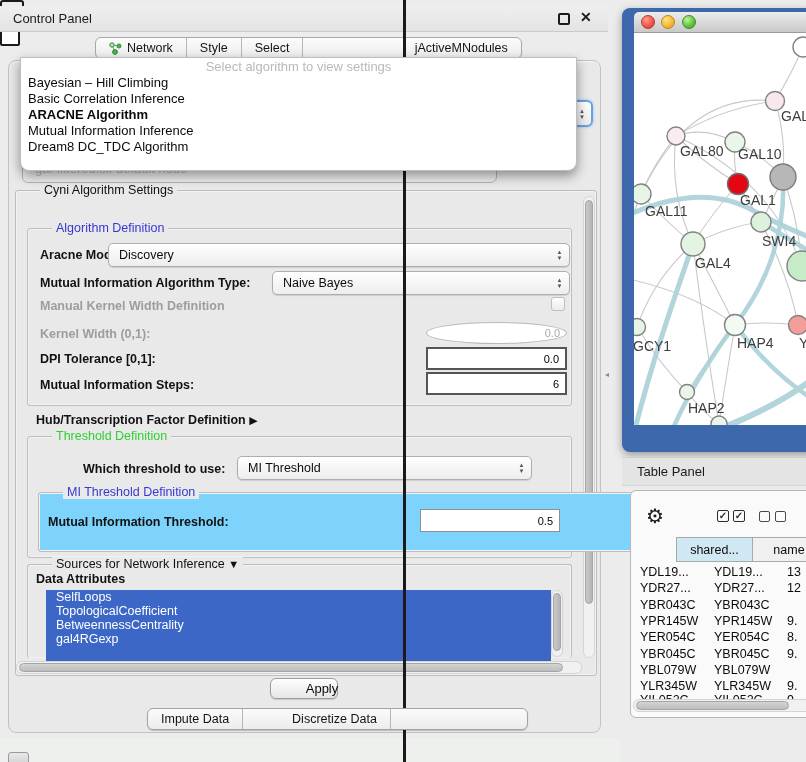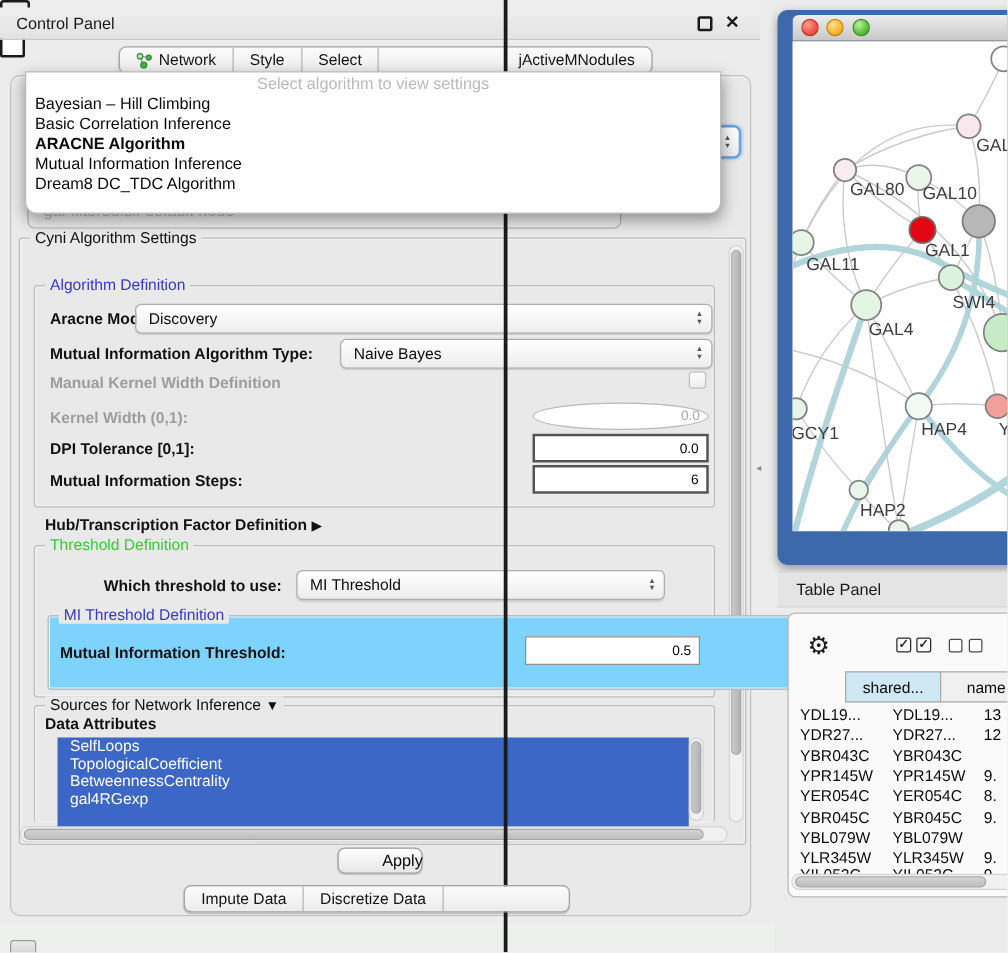--- a/index.html
+++ b/index.html
@@ -26,21 +26,21 @@
   .ghost-combo-low { left:22px; top:151px; width:475px; height:32px; background:linear-gradient(#fff,#ebebeb); border:1px solid #b5b5b5; border-radius:6px; color:#bdbdbd; font-size:13px; display:flex; align-items:flex-end; padding:0 0 6px 12px; }
 
   
   .dropdown { left:20px; top:57px; width:557px; height:114px; background:#fff; border:1px solid #bdbdbd; border-radius:0 0 9px 9px; box-shadow:0 5px 12px rgba(0,0,0,.40); z-index:20; overflow:hidden; }
   .dd-prompt { height:17px; text-align:center; color:#b9b9b9; font-size:13px; line-height:17px; }
   .dd-item { height:16px; line-height:16px; font-size:13px; padding-left:7px; color:#0a0a0a; white-space:nowrap; }
   .dd-item.bold { font-weight:bold; }
 
   
   .fieldset { position:absolute; border:1px solid #bdbdbd; border-radius:3px; box-shadow:inset 0 0 0 1px #f2f2f2; }
-  .legend { position:absolute; top:-8px; left:8px; background:#e9e9e9; padding:0 4px; font-size:12.5px; white-space:nowrap;text-align:right; }
+  .legend { position:absolute; top:-8px; left:24px; background:#e9e9e9; padding:0 4px; font-size:12.5px; white-space:nowrap;text-align:right; }
   .lbl { position:absolute; font-size:12.5px; font-weight:bold; color:#121212; white-space:nowrap; }
   .lbl.dis { color:#9d9d9d; }
 
   .combo { position:absolute; background:linear-gradient(#ffffff,#ededed); border:1px solid #aeaeae; border-radius:5px; font-size:12.5px; display:flex; align-items:center; padding-left:10px; color:#0c0c0c; box-shadow:0 1px 1px rgba(0,0,0,.12); }
   .combo .spin { position:absolute; right:3px; top:2px; bottom:2px; width:13px; display:flex; flex-direction:column; align-items:center; justify-content:center; font-size:6px; line-height:6px; color:#555; }
 
   .tfield { position:absolute; background:#fff; font-size:11px; display:flex; align-items:center; justify-content:flex-end; padding-right:6px; }
   .tfield.light { border:1px solid #b9b9b9; color:#a9a9a9; }
   .tfield.dark { border:2px solid #555; color:#000; }
   .tfield.norm { border:1px solid #8f8f8f; color:#000; }
@@ -50,21 +50,21 @@
   .vscroll { position:absolute; width:12px; background:#f1f1f1; border:1px solid #d4d4d4; border-radius:6px; }
   .vthumb { position:absolute; left:1px; right:1px; background:linear-gradient(90deg,#c9c9c9,#b4b4b4); border-radius:5px; border:1px solid #a5a5a5; }
   .hscroll { position:absolute; height:13px; background:#f1f1f1; border:1px solid #d4d4d4; border-radius:6px; }
   .hthumb { position:absolute; top:1px; bottom:1px; background:linear-gradient(#d4d4d4,#bdbdbd); border-radius:5px; border:1px solid #a5a5a5; }
 
   .attr-list { position:absolute; left:46px; top:590px; width:505px; height:77px; background:#3c67c6; overflow:hidden; }
   .attr-item { height:14px; line-height:14px; color:#fff; font-size:12.5px; padding-left:10px; white-space:nowrap; }
 
   .btn { position:absolute; background:linear-gradient(#fefefe,#e7e7e7); border:1px solid #9d9d9d; border-radius:6px; font-size:13px; display:flex; align-items:center; justify-content:center; color:#0a0a0a; box-shadow:0 1px 1px rgba(0,0,0,.15);padding-left:36px; }
 
-  .bottom-tabs { left:147px; top:708px; height:22px; display:flex; border:1px solid #a3a3a3; border-radius:6px; overflow:hidden; background:linear-gradient(#fbfbfb,#ececec); box-shadow:0 1px 1px rgba(0,0,0,.2); z-index:5; }
+  .bottom-tabs { left:147px; top:708px; height:22px; display:flex; border:1px solid #a3a3a3; border-radius:6px; overflow:hidden; background:linear-gradient(#fbfbfb,#ececec); box-shadow:0 1px 1px rgba(0,0,0,.2); z-index:5;gap:36px; }
   .bottom-tabs .tabseg { font-size:12.5px; }
 
   .expander { position:absolute; font-size:12.5px; font-weight:bold; color:#121212; white-space:nowrap; }
   .tri { font-size:11px; font-weight:normal; }
 
   
   .netwin { left:622px; top:8px; width:192px; height:444px; background:#3e68ac; border-radius:8px 0 0 8px; box-shadow:0 3px 8px rgba(0,0,0,.35); }
   .net-titlebar { left:634px; top:12px; width:180px; height:21px; background:linear-gradient(#ececec,#c9c9c9); border-bottom:1px solid #9b9b9b; border-radius:5px 0 0 0; }
   .light { position:absolute; top:15px; width:14px; height:14px; border-radius:50%; }
   .net-canvas { left:634px; top:33px; width:172px; height:392px; background:#fff; overflow:hidden; }

